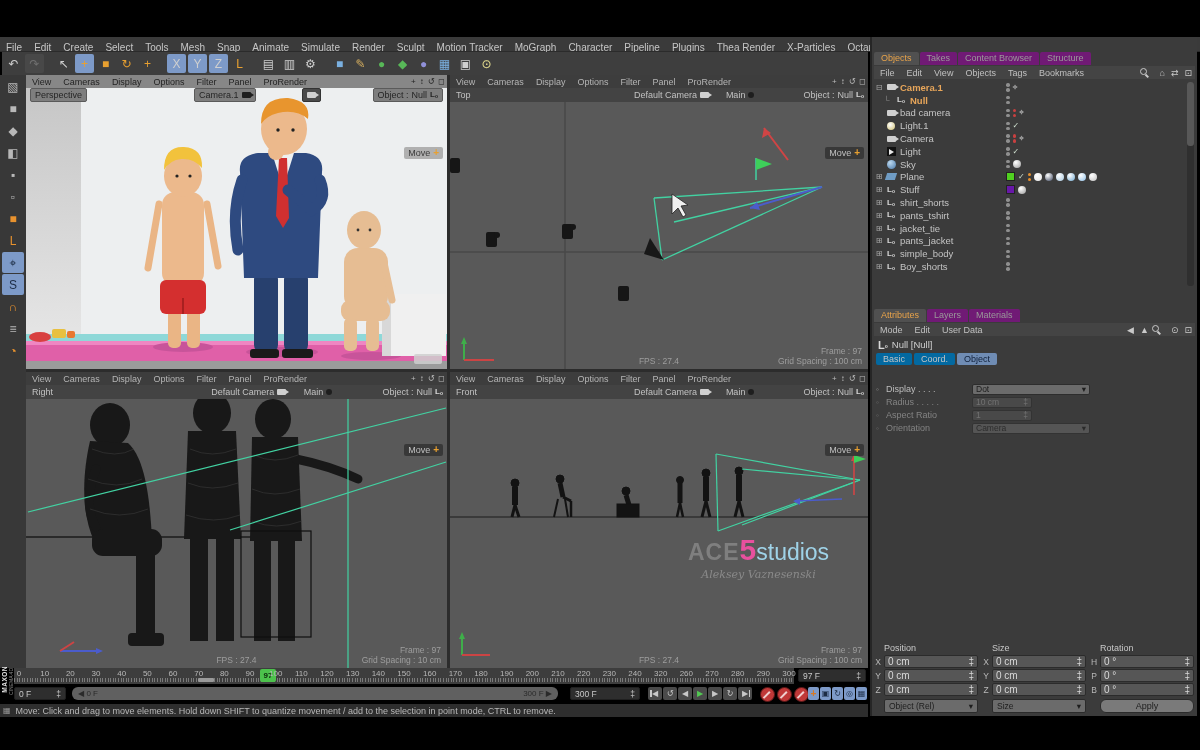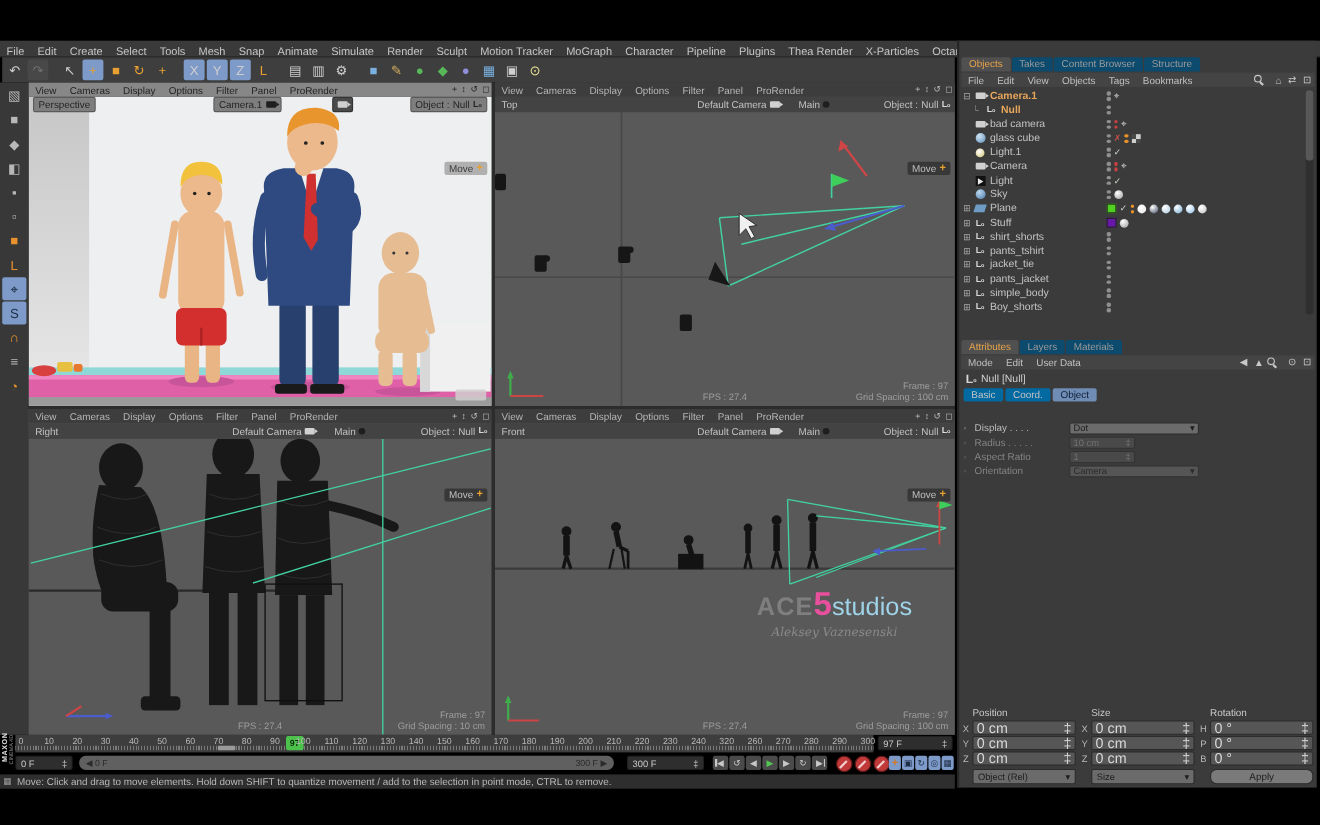--- a/index.html
+++ b/index.html
@@ -58,21 +58,21 @@
   .vp svg.scene{position:absolute;left:0;top:0;z-index:1;}
   
   .wm{position:absolute;left:238px;top:166px;z-index:6;text-align:center;line-height:24px;}
   .wm .a{font-size:23px;font-weight:bold;color:#7f7f7f;letter-spacing:1px;}
   .wm .f{font-size:30px;font-weight:bold;color:#e8509e;}
   .wm .s{font-size:23px;color:#9fd3e8;}
   .wm .auth{font-size:11px;color:#8a8a8a;font-style:italic;font-family:"DejaVu Serif",serif;margin-top:-4px;}
   
   #rpanel{position:absolute;left:870px;top:37px;width:327px;height:679px;background:#3b3b3b;border-left:2px solid #262626;box-sizing:border-box;}
   .rtabs{position:absolute;left:2px;height:13px;display:flex;gap:1px;}
-  .rtabs span{font-size:9px;color:#9a9a9a;background:#0c4a6e;padding:1px 7px;border-radius:2px 2px 0 0;}
+  .rtabs span{font-size:9px;color:#9a9a9a;background:#701a75;padding:1px 7px;border-radius:2px 2px 0 0;}
   .rtabs span.on{background:#505050;color:#e8a34a;}
   .rmenu{position:absolute;left:2px;right:2px;height:13px;display:flex;align-items:center;background:#444;}
   .rmenu span.mi{font-size:9px;color:#c0c0c0;padding:0 6px;}
   .rmenu .spacer{flex:1;}
   .rmenu .ric{font-size:9px;color:#c9c9c9;padding:0 3px;}
   
   #tree{position:absolute;left:2px;top:44px;width:312px;height:206px;}
   .trow{position:relative;height:12.8px;display:flex;align-items:center;}
   .trow .exp{width:10px;font-size:8px;color:#a8a8a8;text-align:center;flex:none;}
   .trow .con{width:10px;font-size:8px;color:#8a8a8a;flex:none;}
@@ -109,21 +109,21 @@
   .arow .albl{width:86px;font-size:9px;color:#bdbdbd;}
   .arow .actl{flex:none;width:118px;height:11px;background:#6b6b6b;border:1px solid #2d2d2d;border-radius:2px;font-size:8.5px;color:#1d1d1d;display:flex;align-items:center;justify-content:space-between;padding:0 3px;box-sizing:border-box;}
   .arow .stp{width:60px;height:11px;background:#565656;border:1px solid #2d2d2d;border-radius:2px;font-size:8.5px;color:#9f9f9f;display:flex;align-items:center;justify-content:space-between;padding:0 3px;box-sizing:border-box;}
   .arow.dim{opacity:0.55;}
   
   #coords{position:absolute;left:2px;top:604px;width:322px;}
   .cgrp{position:absolute;top:0;}
   .chead{font-size:9px;color:#c8c8c8;height:13px;display:flex;align-items:center;padding-left:10px;}
   .crow{height:13px;display:flex;align-items:center;gap:2px;margin-top:1px;}
   .crow .ax{width:8px;font-size:8.5px;color:#b8b8b8;text-align:center;}
-  .cfield{flex:1;height:11px;background:#565656;border:1px solid #2b2b2b;border-radius:2px;font-size:13px;color:#d8d8d8;display:flex;align-items:center;justify-content:space-between;padding:0 3px;}
+  .cfield{flex:1;height:11px;background:#565656;border:1px solid #2b2b2b;border-radius:2px;font-size:10px;color:#d8d8d8;display:flex;align-items:flex-end;justify-content:space-between;padding:0 3px;}
   .cfoot{height:13px;margin-top:3px;display:flex;}
   .cdd{flex:1;height:12px;background:#6b6b6b;border:1px solid #2b2b2b;border-radius:2px;font-size:8.5px;color:#1d1d1d;display:flex;align-items:center;justify-content:space-between;padding:0 4px;margin-left:10px;}
   .cbtn{flex:1;height:12px;background:#7a7a7a;border:1px solid #2b2b2b;border-radius:6px;font-size:9px;color:#1d1d1d;display:flex;align-items:center;justify-content:center;margin-left:10px;}
   
   #ruler{position:absolute;left:14px;top:668px;width:780px;height:16px;background:#3d3d3d;}
   #ruler .tick{position:absolute;top:1px;font-size:8px;color:#b8b8b8;transform:translateX(-50%);}
   #ruler .minor{position:absolute;left:0;right:0;bottom:2px;height:4px;
     background:repeating-linear-gradient(90deg,#7a7a7a 0 1px,transparent 1px 2.6px);}
   #marker{position:absolute;top:1px;width:16px;height:13px;background:#4cc24c;border-radius:2px;color:#0c2c0c;font-size:8px;font-weight:bold;display:flex;align-items:center;justify-content:center;}
   #keys{position:absolute;bottom:2px;width:16px;height:4px;background:#9a9a9a;border-radius:1px;}
@@ -616,39 +616,20 @@
             <span class="bdots red">
               <i></i>
               <i></i>
             </span>
             <span class="bmark tg">⌖</span>
           </span>
         </div>
         <div class="trow">
           <span class="exp"></span>
           <span class="ticon">
-            <span class="ic-sphere"></span>
-          </span>
-          <span class="tname">glass cube</span>
-          <span class="bz">
-            <span class="bdots">
-              <i></i>
-              <i></i>
-            </span>
-            <span class="bmark x">✗</span>
-            <span class="bdots org">
-              <i></i>
-              <i></i>
-            </span>
-            <span class="bchk"></span>
-          </span>
-        </div>
-        <div class="trow">
-          <span class="exp"></span>
-          <span class="ticon">
             <span class="ic-light"></span>
           </span>
           <span class="tname">Light.1</span>
           <span class="bz">
             <span class="bdots">
               <i></i>
               <i></i>
             </span>
             <span class="bmark">✓</span>
           </span>

